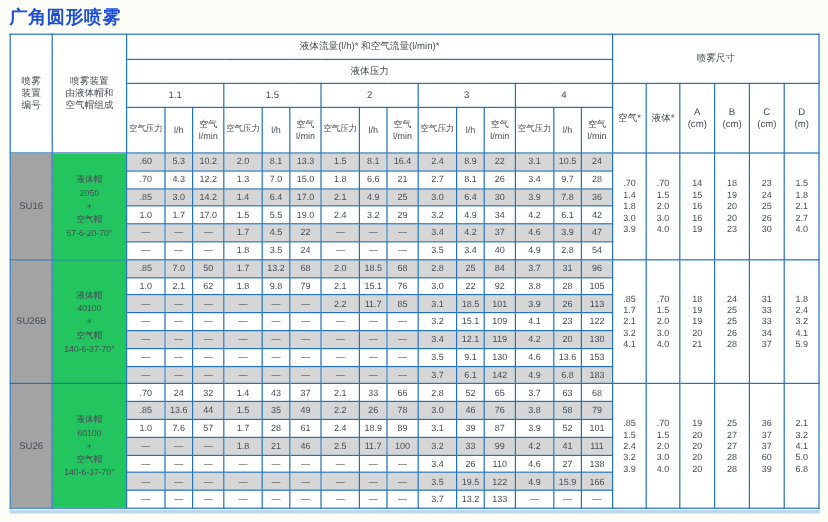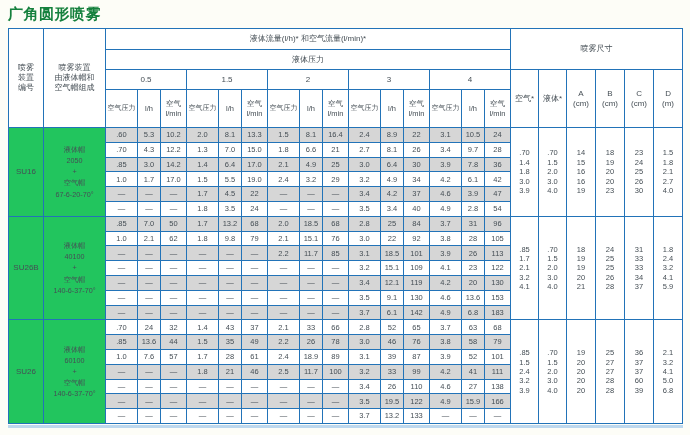--- a/index.html
+++ b/index.html
@@ -6,21 +6,21 @@
   body{
     width:690px;height:435px;
     background:#fdfdf7;
     font-family:"Liberation Sans","DejaVu Sans",sans-serif;
     position:relative;
     color:#454e55;
     -webkit-font-smoothing:antialiased;
   }
   .page-title{
     position:absolute;left:8px;top:5px;
-    font-size:15px;font-weight:bold;color:#15803d;
+    font-size:15px;font-weight:bold;color:#1d4ed8;
     letter-spacing:.5px;
     text-align:right;
   }
   .spec-table{
     position:absolute;left:8px;top:28px;
     width:674px;
     border-collapse:collapse;
     table-layout:fixed;
   }
   .spec-table th,.spec-table td{
@@ -35,21 +35,21 @@
     line-height:1.25;
   }
   thead tr.hr1 th{height:20px;font-size:8px;}
   thead tr.hr2 th{height:19px;font-size:8px;}
   thead tr.hr3 th{height:19px;font-size:8px;}
   thead tr.hr4 th{height:37px;}
   th.pre, td.pre{white-space:pre-line;}
   th.subh{font-size:7px;}
   tbody tr{height:14.8px;}
   td.band{background:#d6d6d6;}
-  td.id-cell{font-size:8px;background:#22c55e;}
+  td.id-cell{font-size:8px;background:#a3a3a3;}
   td.caps-cell{font-size:7.2px;background:#22c55e;line-height:1.55;}
   td.dim-cell{background:#fff;padding:0;}
   .dim-wrap{display:flex;flex-direction:column;justify-content:space-around;height:100%;}
   .dim-wrap div{font-size:7.5px;}
   .table-shadow{
     position:absolute;left:8px;top:425px;width:675px;height:3px;
     background:#bdd8ee;
   }
 </style>
 </head>
@@ -91,21 +91,21 @@
       <th rowspan="4" class="pre">喷雾装置
 由液体帽和
 空气帽组成</th>
       <th colspan="15">液体流量(l/h)* 和空气流量(l/min)*</th>
       <th colspan="6" rowspan="2">喷雾尺寸</th>
     </tr>
     <tr class="hr2">
       <th colspan="15">液体压力</th>
     </tr>
     <tr class="hr3">
-      <th colspan="3">0.5</th>
+      <th colspan="3">1.1</th>
       <th colspan="3">1.5</th>
       <th colspan="3">2</th>
       <th colspan="3">3</th>
       <th colspan="3">4</th>
       <th rowspan="2" class="pre">空气*</th>
       <th rowspan="2" class="pre">液体*</th>
       <th rowspan="2" class="pre">A
 (cm)</th>
       <th rowspan="2" class="pre">B
 (cm)</th>

